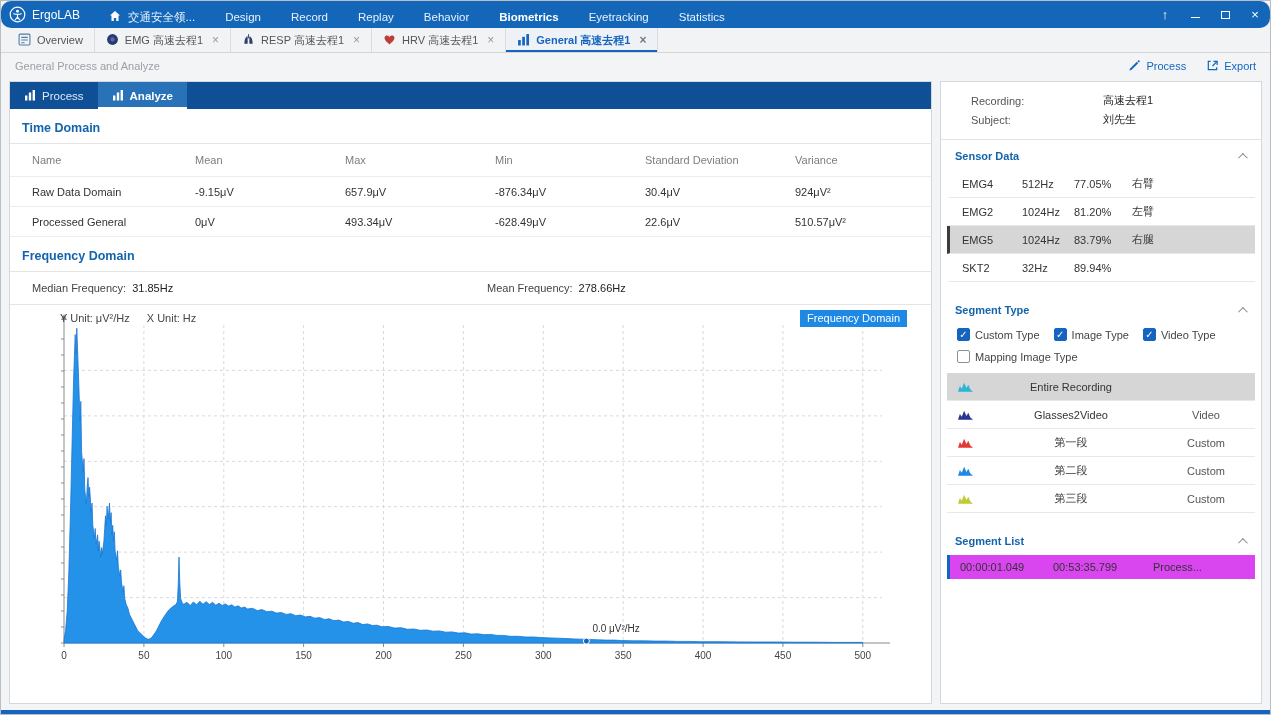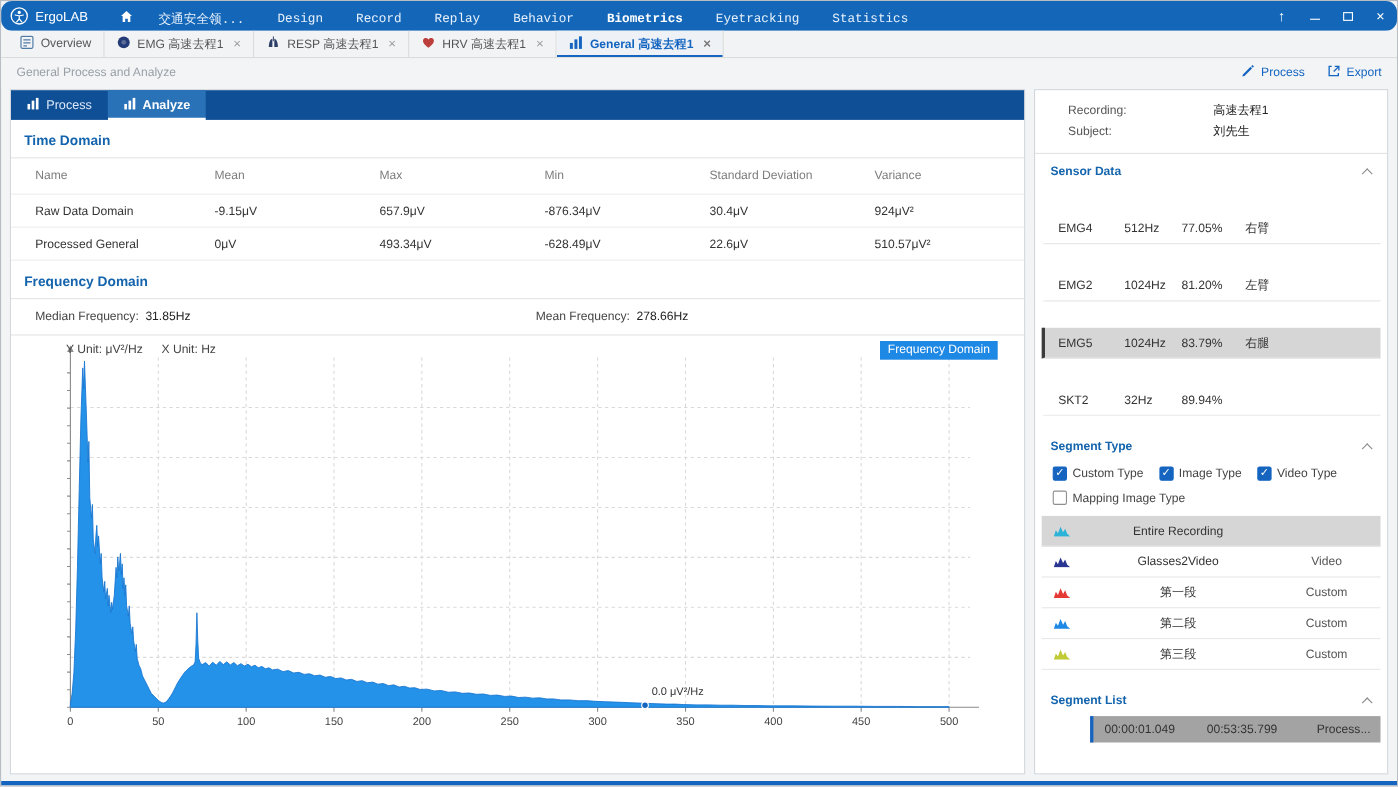--- a/index.html
+++ b/index.html
@@ -5,21 +5,21 @@
   * { box-sizing: border-box; margin: 0; padding: 0; }
   body { margin:0; background:#cfd4da; font-family:"Liberation Sans",sans-serif; font-size:11px; color:#333; }
   .window { width:1271px; height:715px; background:#f2f4f6; border:1px solid #b9bec4; display:flex; flex-direction:column; overflow:hidden; position:relative; }
 
   
   .topbar { height:27px; background:#1467b8; display:flex; align-items:stretch; color:#fff; flex:0 0 auto;border-radius:10px; }
   .brand { display:flex; align-items:center; gap:6px; padding:0 14px 0 8px; }
   .brand svg { width:17px; height:17px; display:block; }
   .brand-name { font-size:12px; color:#fff; }
   .menu { display:flex; align-items:stretch; }
-  .menu-item { padding:16px 15px; display:flex; align-items:center; gap:23px; font-size:11.5px; color:#e8f1fb; cursor:default;font-family:Liberation Mono, monospace; }
+  .menu-item { padding:16px 15px; display:flex; align-items:center; gap:7px; font-size:11.5px; color:#e8f1fb; cursor:default; }
   .menu-item.active { font-weight:bold; color:#fff; box-shadow: inset 0 -3px 0 #ffffff; }
   .menu-item svg { width:12px; height:12px; }
   .win-controls { margin-left:auto; display:flex; align-items:stretch; }
   .win-btn { width:30px; display:flex; align-items:center; justify-content:center; font-size:13px; color:#fff; cursor:default; }
   .maxbox { width:9px; height:8px; border:1.3px solid #fff; display:inline-block; }
   .minline { display:inline-block; width:9px; border-top:1.5px solid #fff; margin-top:5px; }
 
   
   .doctabs { height:25px; background:#f2f3f4; border-bottom:1px solid #d6d6d6; display:flex; align-items:stretch; padding-left:6px; flex:0 0 auto; }
   .dtab { display:flex; align-items:center; gap:6px; padding:0 11px; border-right:1px solid #dcdcdc; color:#555; cursor:default; }
@@ -65,33 +65,33 @@
 
   
   .side-header { height:24px; background:#0f4f96; color:#fff; display:flex; align-items:center; padding-left:10px; font-weight:bold; flex:0 0 auto; }
   .rec-info { padding:9px 10px 10px 30px; border-bottom:1px solid #e2e2e2; }
   .rec-row { display:grid; grid-template-columns:132px 1fr; height:19px; align-items:center; }
   .rec-row .lbl { color:#555; }
   .rec-row .val { color:#222; }
   .side-sec { padding:0 6px; }
   .sec-head { display:flex; justify-content:space-between; align-items:center; padding:10px 10px 8px 8px; color:#1464ad; font-weight:bold; cursor:default; }
   .chev { width:7px; height:7px; border-top:1.5px solid #8a8a8a; border-right:1.5px solid #8a8a8a; transform:rotate(-45deg) translateY(2px); }
-  .sensor-row { display:grid; grid-template-columns:60px 52px 58px 1fr; align-items:center; height:28px; padding-left:12px; border-bottom:1px solid #e8e8e8; border-left:3px solid transparent; color:#333;margin-top:24px; }
+  .sensor-row { display:grid; grid-template-columns:60px 52px 58px 1fr; align-items:center; height:28px; padding-left:12px; border-bottom:1px solid #e8e8e8; border-left:3px solid transparent; color:#333; }
   .sensor-row.selected { background:#d6d6d6; border-left-color:#3c3c3c; }
   .chk-rows { display:flex; flex-wrap:wrap; gap:9px 14px; padding:4px 4px 10px 10px; }
   .chk { display:flex; align-items:center; gap:5px; color:#444; cursor:default; }
   .box { width:13px; height:13px; border:1px solid #8f8f8f; background:#fff; border-radius:2px; display:flex; align-items:center; justify-content:center; }
   .box.checked { background:#1565c0; border-color:#1565c0; }
   .box.checked::after { content:"✓"; color:#fff; font-size:10px; line-height:1; }
   .seg-row { display:grid; grid-template-columns:27px 172px 1fr; align-items:center; height:28px; padding-left:11px; border-bottom:1px solid #e8e8e8; color:#333; }
   .seg-row.selected { background:#d6d6d6; }
   .seg-row .stype { color:#555; }
   .seg-icon { display:flex; align-items:center; }
   .seg-icon svg { width:15px; height:11px; }
-  .list-row { display:grid; grid-template-columns:93px 100px 1fr; align-items:center; height:24px; padding-left:10px; background:#a3a3a3; border-left:3px solid #1565c0; color:#333;margin-left:44px; }
+  .list-row { display:grid; grid-template-columns:93px 100px 1fr; align-items:center; height:24px; padding-left:10px; background:#d946ef; border-left:3px solid #1565c0; color:#333; }
 
   .statusbar { height:4px; background:#1565c0; flex:0 0 auto; }
 </style>
 </head>
 <body>
 
 <div class="window">
 
   <header class="topbar">
     <div class="brand">

